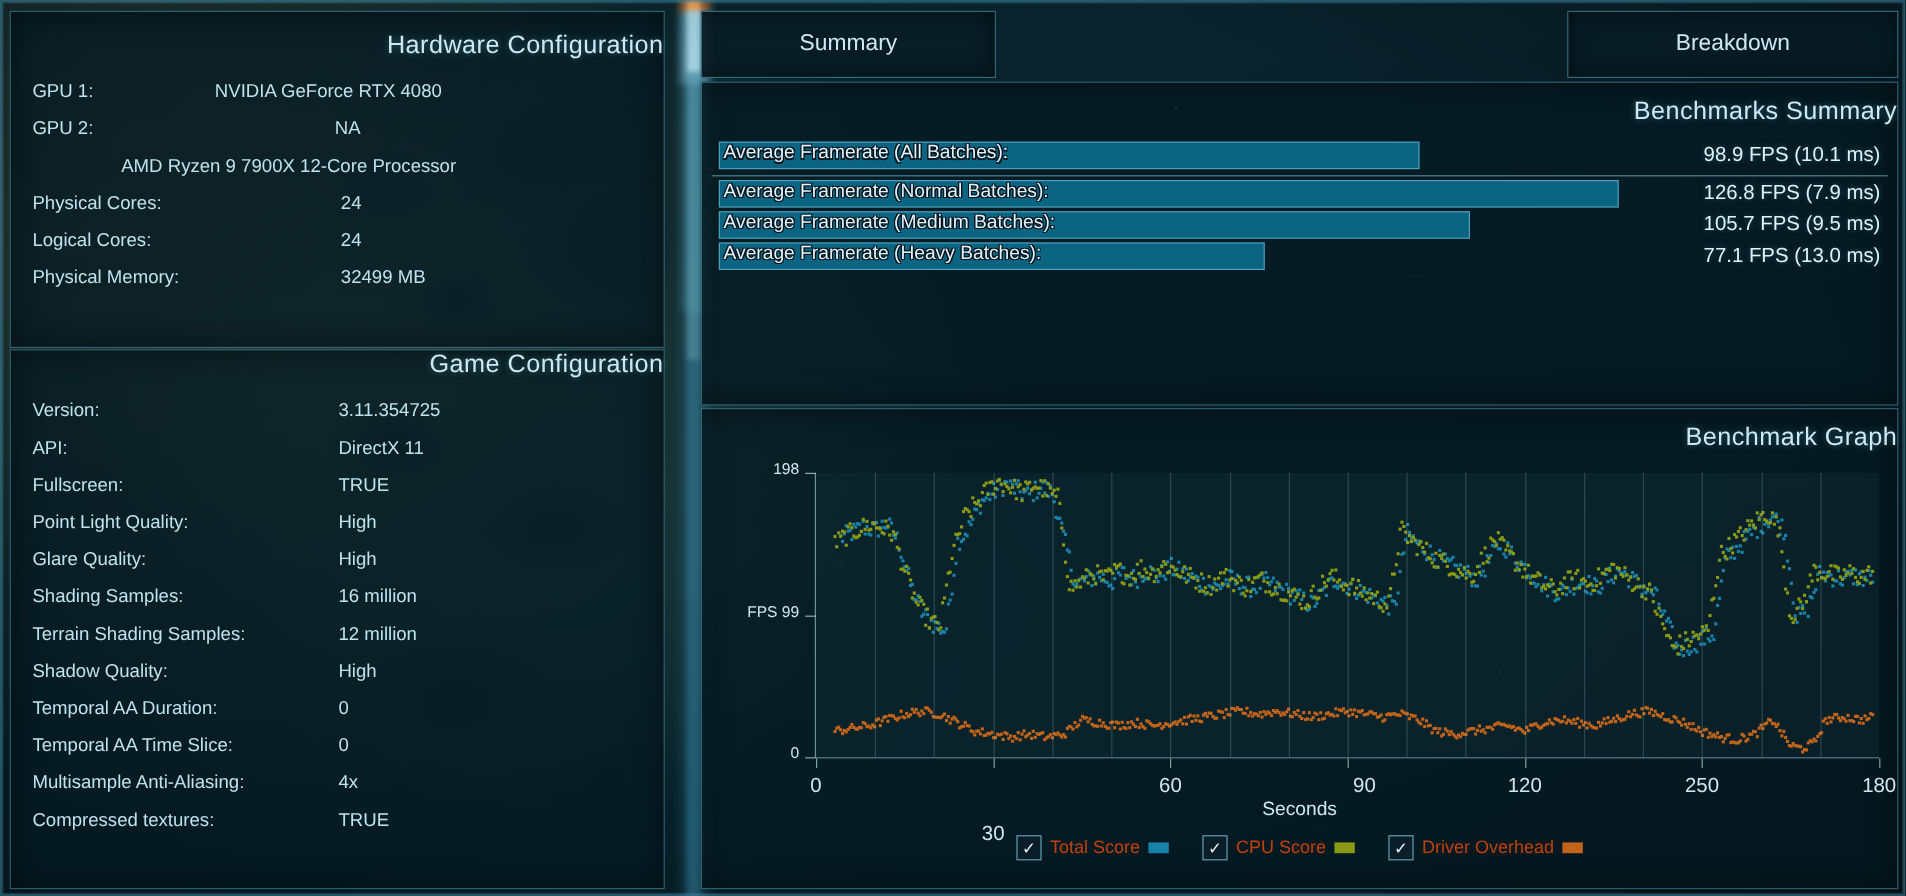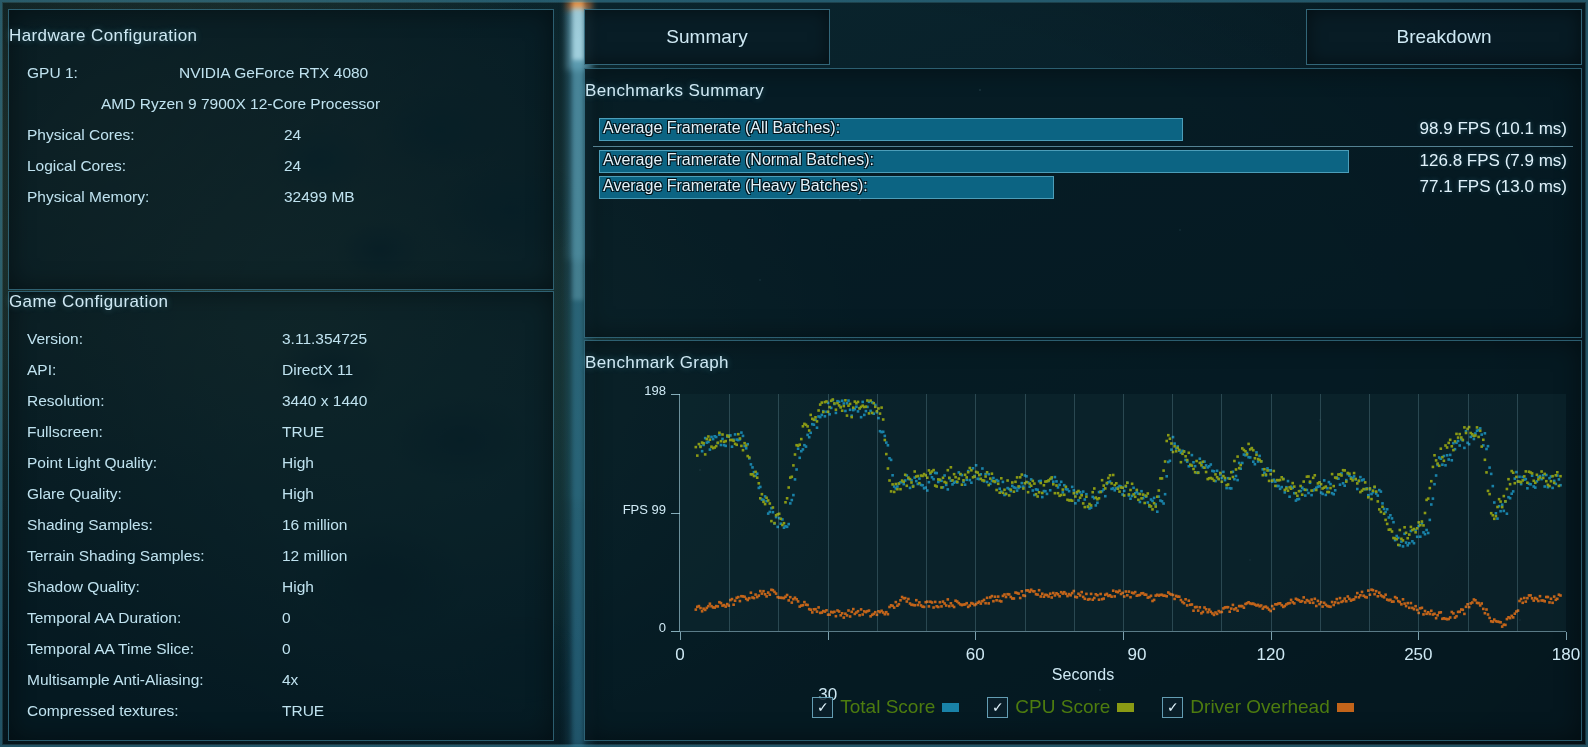--- a/index.html
+++ b/index.html
@@ -57,21 +57,21 @@
     background:radial-gradient(ellipse 1400px 900px at 794px 373px, rgba(0,0,0,0) 40%, rgba(0,0,0,.55) 100%);}
 
   
   .outer-frame{position:absolute;inset:0;border:2px solid rgba(70,160,190,.45);
     box-shadow:inset 0 0 0 1px rgba(120,210,235,.18);pointer-events:none;}
 
   
   .panel{position:absolute;border:1px solid rgba(92,176,204,.45);
     background:rgba(6,26,34,.72);
     box-shadow:inset 0 0 26px rgba(0,0,0,.45);}
-  .panel-title{text-align:left;font-size:17px;color:#cfe9f4;letter-spacing:.4px;
+  .panel-title{text-align:right;font-size:21px;color:#cfe9f4;letter-spacing:.4px;
     text-shadow:0 0 6px rgba(120,220,250,.35);}
 
   
   #hw-panel{left:8px;top:9px;width:544px;height:279px;}
   #game-panel{left:8px;top:291px;width:544px;height:448px;}
 
   .cfg-row{position:relative;height:31px;font-size:15.5px;color:#bfe2ef;}
   .cfg-label{position:absolute;left:18px;top:0;white-space:nowrap;}
   .cfg-val{position:absolute;top:0;white-space:nowrap;}
 
@@ -108,21 +108,21 @@
   .ytickmark{position:absolute;width:9px;height:1px;background:rgba(175,220,235,.75);}
   .xtick{position:absolute;font-size:17px;color:#cfe9f4;transform:translateX(-50%);}
   .xtickmark{position:absolute;width:1px;height:8px;background:rgba(175,220,235,.7);}
   #xaxis-line{position:absolute;left:95px;top:290px;width:886px;height:1px;background:rgba(175,220,235,.5);}
   #xlabel{position:absolute;left:0;top:325px;width:100%;text-align:center;font-size:16px;color:#cfe9f4;}
 
   #legend{position:absolute;left:0;top:355px;width:100%;display:flex;justify-content:center;gap:28px;align-items:center;}
   .leg-item{display:flex;align-items:center;gap:7px;cursor:pointer;}
   .leg-box{width:19px;height:19px;border:1px solid rgba(130,200,225,.75);background:rgba(10,32,42,.85);
     display:flex;align-items:center;justify-content:center;font-size:14px;color:#dff1fa;line-height:1;}
-  .leg-text{font-size:19px;color:#4d7c0f;}
+  .leg-text{font-size:15px;color:#c2410c;}
   .leg-swatch{width:17px;height:9px;}
 
   svg{display:block;}
 </style>
 </head>
 <body>
 
 <div id="bg">
   <div class="sky"></div>
   <div class="terrain"></div>
@@ -133,20 +133,24 @@
 </div>
 
 <div class="panel" id="hw-panel">
   <div class="panel-title" style="margin-top:16px">Hardware Configuration</div>
   <div id="hw-rows" style="margin-top:18px">
       <div class="cfg-row">
         <span class="cfg-label">GPU 1:</span>
         <span class="cfg-val" style="left: 170px;">NVIDIA GeForce RTX 4080</span>
       </div>
       <div class="cfg-row">
+        <span class="cfg-label">GPU 2:</span>
+        <span class="cfg-val" style="left: 270px;">NA</span>
+      </div>
+      <div class="cfg-row">
         <span class="cfg-label"></span>
         <span class="cfg-val" style="left: 92px;">AMD Ryzen 9 7900X 12-Core Processor</span>
       </div>
       <div class="cfg-row">
         <span class="cfg-label">Physical Cores:</span>
         <span class="cfg-val" style="left: 275px;">24</span>
       </div>
       <div class="cfg-row">
         <span class="cfg-label">Logical Cores:</span>
         <span class="cfg-val" style="left: 275px;">24</span>
@@ -161,24 +165,20 @@
 <div class="panel" id="game-panel">
   <div class="panel-title" style="">Game Configuration</div>
   <div id="game-rows" style="margin-top:18px">
       <div class="cfg-row">
         <span class="cfg-label">Version:</span>
         <span class="cfg-val" style="left: 273px;">3.11.354725</span>
       </div>
       <div class="cfg-row">
         <span class="cfg-label">API:</span>
         <span class="cfg-val" style="left: 273px;">DirectX 11</span>
-      </div>
-      <div class="cfg-row">
-        <span class="cfg-label">Resolution:</span>
-        <span class="cfg-val" style="left: 273px;">3440 x 1440</span>
       </div>
       <div class="cfg-row">
         <span class="cfg-label">Fullscreen:</span>
         <span class="cfg-val" style="left: 273px;">TRUE</span>
       </div>
       <div class="cfg-row">
         <span class="cfg-label">Point Light Quality:</span>
         <span class="cfg-val" style="left: 273px;">High</span>
       </div>
       <div class="cfg-row">
@@ -231,20 +231,25 @@
       <div class="bench-row" style="margin-bottom: 7px;">
         <div class="bench-bar" style="width: 584px;"></div>
         <div class="bench-label">Average Framerate (All Batches):</div>
         <div class="bench-value">98.9 FPS (10.1 ms)</div>
       </div>
       <div class="bench-row">
         <div class="bench-sep" style="top: -3px;"></div>
         <div class="bench-bar" style="width: 750px;"></div>
         <div class="bench-label">Average Framerate (Normal Batches):</div>
         <div class="bench-value">126.8 FPS (7.9 ms)</div>
+      </div>
+      <div class="bench-row">
+        <div class="bench-bar" style="width: 626px;"></div>
+        <div class="bench-label">Average Framerate (Medium Batches):</div>
+        <div class="bench-value">105.7 FPS (9.5 ms)</div>
       </div>
       <div class="bench-row">
         <div class="bench-bar" style="width: 455px;"></div>
         <div class="bench-label">Average Framerate (Heavy Batches):</div>
         <div class="bench-value">77.1 FPS (13.0 ms)</div>
       </div>
     </div>
 </div>
 
 <div class="panel" id="graph-panel">

